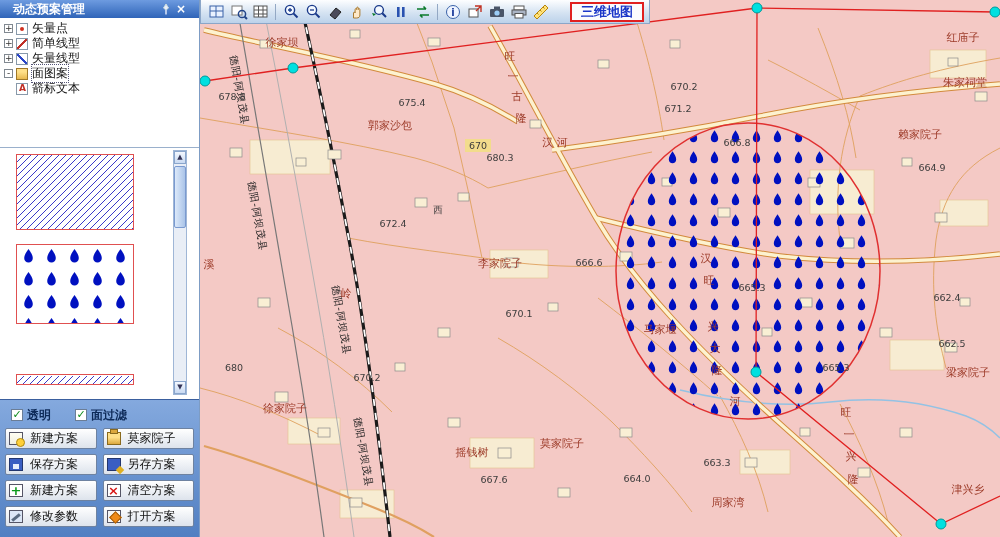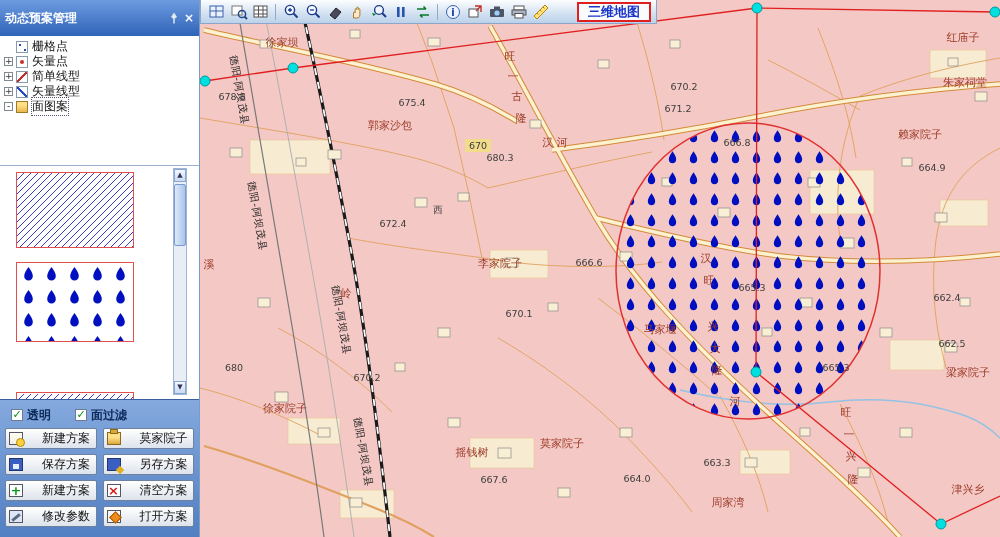--- a/index.html
+++ b/index.html
@@ -2,21 +2,21 @@
 <html><head>
 <meta charset="utf-8">
 <style>
   *{margin:0;padding:0;box-sizing:border-box}
   html,body{width:1000px;height:537px;overflow:hidden}
   body{font-family:"DejaVu Sans","Liberation Sans",sans-serif;font-size:12px;background:#fff}
   .app{position:relative;width:1000px;height:537px;overflow:hidden}
 
   
   .sidebar{position:absolute;left:0;top:0;width:200px;height:537px;background:#eef3fb;border-right:1px solid #7d9cc4;display:flex;flex-direction:column;z-index:5}
-  .titlebar{height:36px;flex:none;background:linear-gradient(180deg,#6d9be0,#2f64b8);color:#fff;font-weight:bold;font-size:12px;display:flex;align-items:center;padding:0 5px}
+  .titlebar{height:18px;flex:none;background:linear-gradient(180deg,#6d9be0,#2f64b8);color:#fff;font-weight:bold;font-size:12px;display:flex;align-items:center;padding:0 13px}
   .ttext{flex:1;white-space:nowrap}
   .tbtns{display:flex;align-items:center;gap:4px}
   .pin{width:12px;height:12px;display:inline-flex}
   .clsbtn{color:#fff;font-weight:bold;font-size:12px;line-height:12px;cursor:default}
 
   .tree{flex:none;height:130px;background:#fff;border-bottom:1px solid #9ab0cc;padding:3px 0 0 4px;overflow:hidden}
   .trow{display:flex;align-items:center;height:15px;white-space:nowrap;color:#111}
   .ebox{width:9px;height:9px;flex:none;border:1px solid #808890;background:#fff;font-size:9px;line-height:7px;text-align:center;color:#333;margin-right:3px}
   .ebox.empty{border:none;background:transparent}
   .cspacer{width:16px;flex:none}
@@ -40,42 +40,42 @@
   .vscroll{position:absolute;right:12px;top:2px;bottom:4px;width:14px;background:#e9eef6;border:1px solid #9fb6d6;display:flex;flex-direction:column}
   .sarrow{height:13px;flex:none;background:linear-gradient(180deg,#f4f8ff,#c9daf2);border:1px solid #8aa6cc;font-size:7px;line-height:11px;text-align:center;color:#335}
   .strack{flex:1;position:relative}
   .sthumb{position:absolute;left:0;top:2px;width:12px;height:62px;background:linear-gradient(90deg,#dce9fa,#aac4e8);border:1px solid #7a9ad0;border-radius:2px}
 
   .controls{flex:none;height:138px;background:linear-gradient(180deg,#84a9de,#517fc2);border-top:1px solid #3a5f9e;padding:4px 3px 0 3px}
   .cbrow{display:flex;align-items:center;gap:24px;height:22px;padding-left:8px;color:#0d2a58;font-weight:bold}
   .cb{display:flex;align-items:center;font-size:12px}
   .cbbox{width:12px;height:12px;background:#fff;border:1px solid #6b7d96;color:#0c8a1a;font-size:11px;line-height:10px;font-weight:bold;text-align:center;margin-right:4px}
   .btngrid{display:grid;grid-template-columns:1fr 1fr;gap:5px 6px;padding:2px 2px 0 2px}
-  .pbtn{height:21px;display:flex;align-items:center;gap:19px;padding:0 2px 0 3px;font:12px "DejaVu Sans","Liberation Sans",sans-serif;background:linear-gradient(180deg,#ffffff,#dde3ec);border:1px solid #6e82a0;border-radius:2px;color:#111;cursor:default;white-space:nowrap}
+  .pbtn{height:21px;display:flex;align-items:center;gap:7px;padding:0 2px 0 3px;font:12px "DejaVu Sans","Liberation Sans",sans-serif;background:linear-gradient(180deg,#ffffff,#dde3ec);border:1px solid #6e82a0;border-radius:2px;color:#111;cursor:default;white-space:nowrap}
   .bic{width:14px;height:13px;flex:none;position:relative;border:1px solid #556;background:#fff}
   .ic-new{background:linear-gradient(180deg,#fffef2,#f0efe0)}
   .ic-new::after{content:"";position:absolute;right:-3px;bottom:-3px;width:7px;height:7px;background:#ffd03a;border-radius:50%;border:1px solid #b08a10}
   .ic-open{background:linear-gradient(180deg,#ffe089 40%,#dca83e);border-color:#8a6a1e}
   .ic-open::after{content:"";position:absolute;left:2px;top:-4px;width:6px;height:3px;background:#dca83e;border:1px solid #8a6a1e}
   .ic-save{background:#3a5ec2;border-color:#22366e}
   .ic-save::after{content:"";position:absolute;left:3px;bottom:1px;width:6px;height:5px;background:#e8eefc}
   .ic-saveas{background:#3a5ec2;border-color:#22366e}
   .ic-saveas::after{content:"";position:absolute;right:-3px;bottom:-3px;width:6px;height:6px;background:#e0b020;transform:rotate(45deg)}
   .ic-add::after{content:"+";position:absolute;left:0;right:0;top:-2px;text-align:center;color:#0a9a1a;font-weight:bold;font-size:13px}
   .ic-clear::after{content:"×";position:absolute;left:0;right:0;top:-2px;text-align:center;color:#d81818;font-weight:bold;font-size:13px}
   .ic-param{background:#dce6f6}
   .ic-param::after{content:"";position:absolute;left:1px;top:5px;width:10px;height:3px;background:#5a6a80;transform:rotate(-40deg)}
   .ic-attr{background:#f6f6f6}
   .ic-attr::after{content:"";position:absolute;left:3px;top:2px;width:7px;height:7px;background:#f08a18;transform:rotate(45deg);border:1px solid #a05a08}
 
   
   .toolbar{position:absolute;left:200px;top:0;height:24px;display:flex;align-items:center;gap:1px;padding:0 5px;background:linear-gradient(180deg,#fdfeff,#d5e3f2 55%,#bcd2ea);border:1px solid #8ba6c8;border-top:none;z-index:10}
   .tbtn{width:21px;height:20px;display:flex;align-items:center;justify-content:center;border:1px solid transparent;border-radius:2px}
   .tsep{width:1px;height:16px;background:#93a8c4;margin:0 3px}
-  .btn3d{margin-left:25px;height:20px;padding:0 9px;background:#fafbfd;border:2px solid #e02020;color:#1a36c8;font-weight:bold;font-size:13px;font-family:"DejaVu Sans","Liberation Sans",sans-serif;line-height:15px;cursor:default}
+  .btn3d{margin-left:18px;height:20px;padding:0 9px;background:#fafbfd;border:2px solid #e02020;color:#1a36c8;font-weight:bold;font-size:13px;font-family:"DejaVu Sans","Liberation Sans",sans-serif;line-height:15px;cursor:default}
 
   
   .maparea{position:absolute;left:200px;top:0;width:800px;height:537px}
   .editline{fill:none;stroke:#e02020;stroke-width:1.3}
   .vertex{fill:#00e0e0;stroke:#009a9a;stroke-width:1}
   .lbl{font-family:"DejaVu Sans","Liberation Sans",sans-serif}
   .elev{font-size:9.5px;fill:#3c3c3c}
   .place{font-size:11px;fill:#9c3a28}
   .rail{font-size:10px;fill:#222;letter-spacing:1px}
 </style>
@@ -383,43 +383,43 @@
               <path d="M6 1 L8.5 5 L6 7 L3.5 5 Z" fill="#e8eefc" stroke="#cdd"></path>
               <line x1="6" y1="7" x2="6" y2="11.5" stroke="#e8eefc" stroke-width="1.4"></line>
             </svg>
           </span>
         <span class="clsbtn">×</span>
       </span>
     </div>
 
     <div class="tree">
       <div class="trow">
-        <span class="ebox empty"></span>
-        <span class="tico ico-grid"></span>
-        <span class="tlabel">栅格点</span>
-      </div>
-      <div class="trow">
         <span class="ebox">+</span>
         <span class="tico ico-pt"></span>
         <span class="tlabel">矢量点</span>
       </div>
       <div class="trow">
         <span class="ebox">+</span>
         <span class="tico ico-line1"></span>
         <span class="tlabel">简单线型</span>
       </div>
       <div class="trow">
         <span class="ebox">+</span>
         <span class="tico ico-line2"></span>
         <span class="tlabel">矢量线型</span>
       </div>
       <div class="trow selected">
         <span class="ebox">-</span>
         <span class="tico ico-folder"></span>
         <span class="tlabel">面图案</span>
+      </div>
+      <div class="trow">
+        <span class="ebox empty"></span>
+        <span class="tico ico-text"></span>
+        <span class="tlabel">箭标文本</span>
       </div>
     </div>
 
     <div class="swatcharea">
       <div class="swatch s1">
         <svg width="116" height="74">
             <rect x="0" y="0" width="116" height="74" fill="url(#hatch)"></rect>
           </svg>
       </div>
       <div class="swatch s2">

